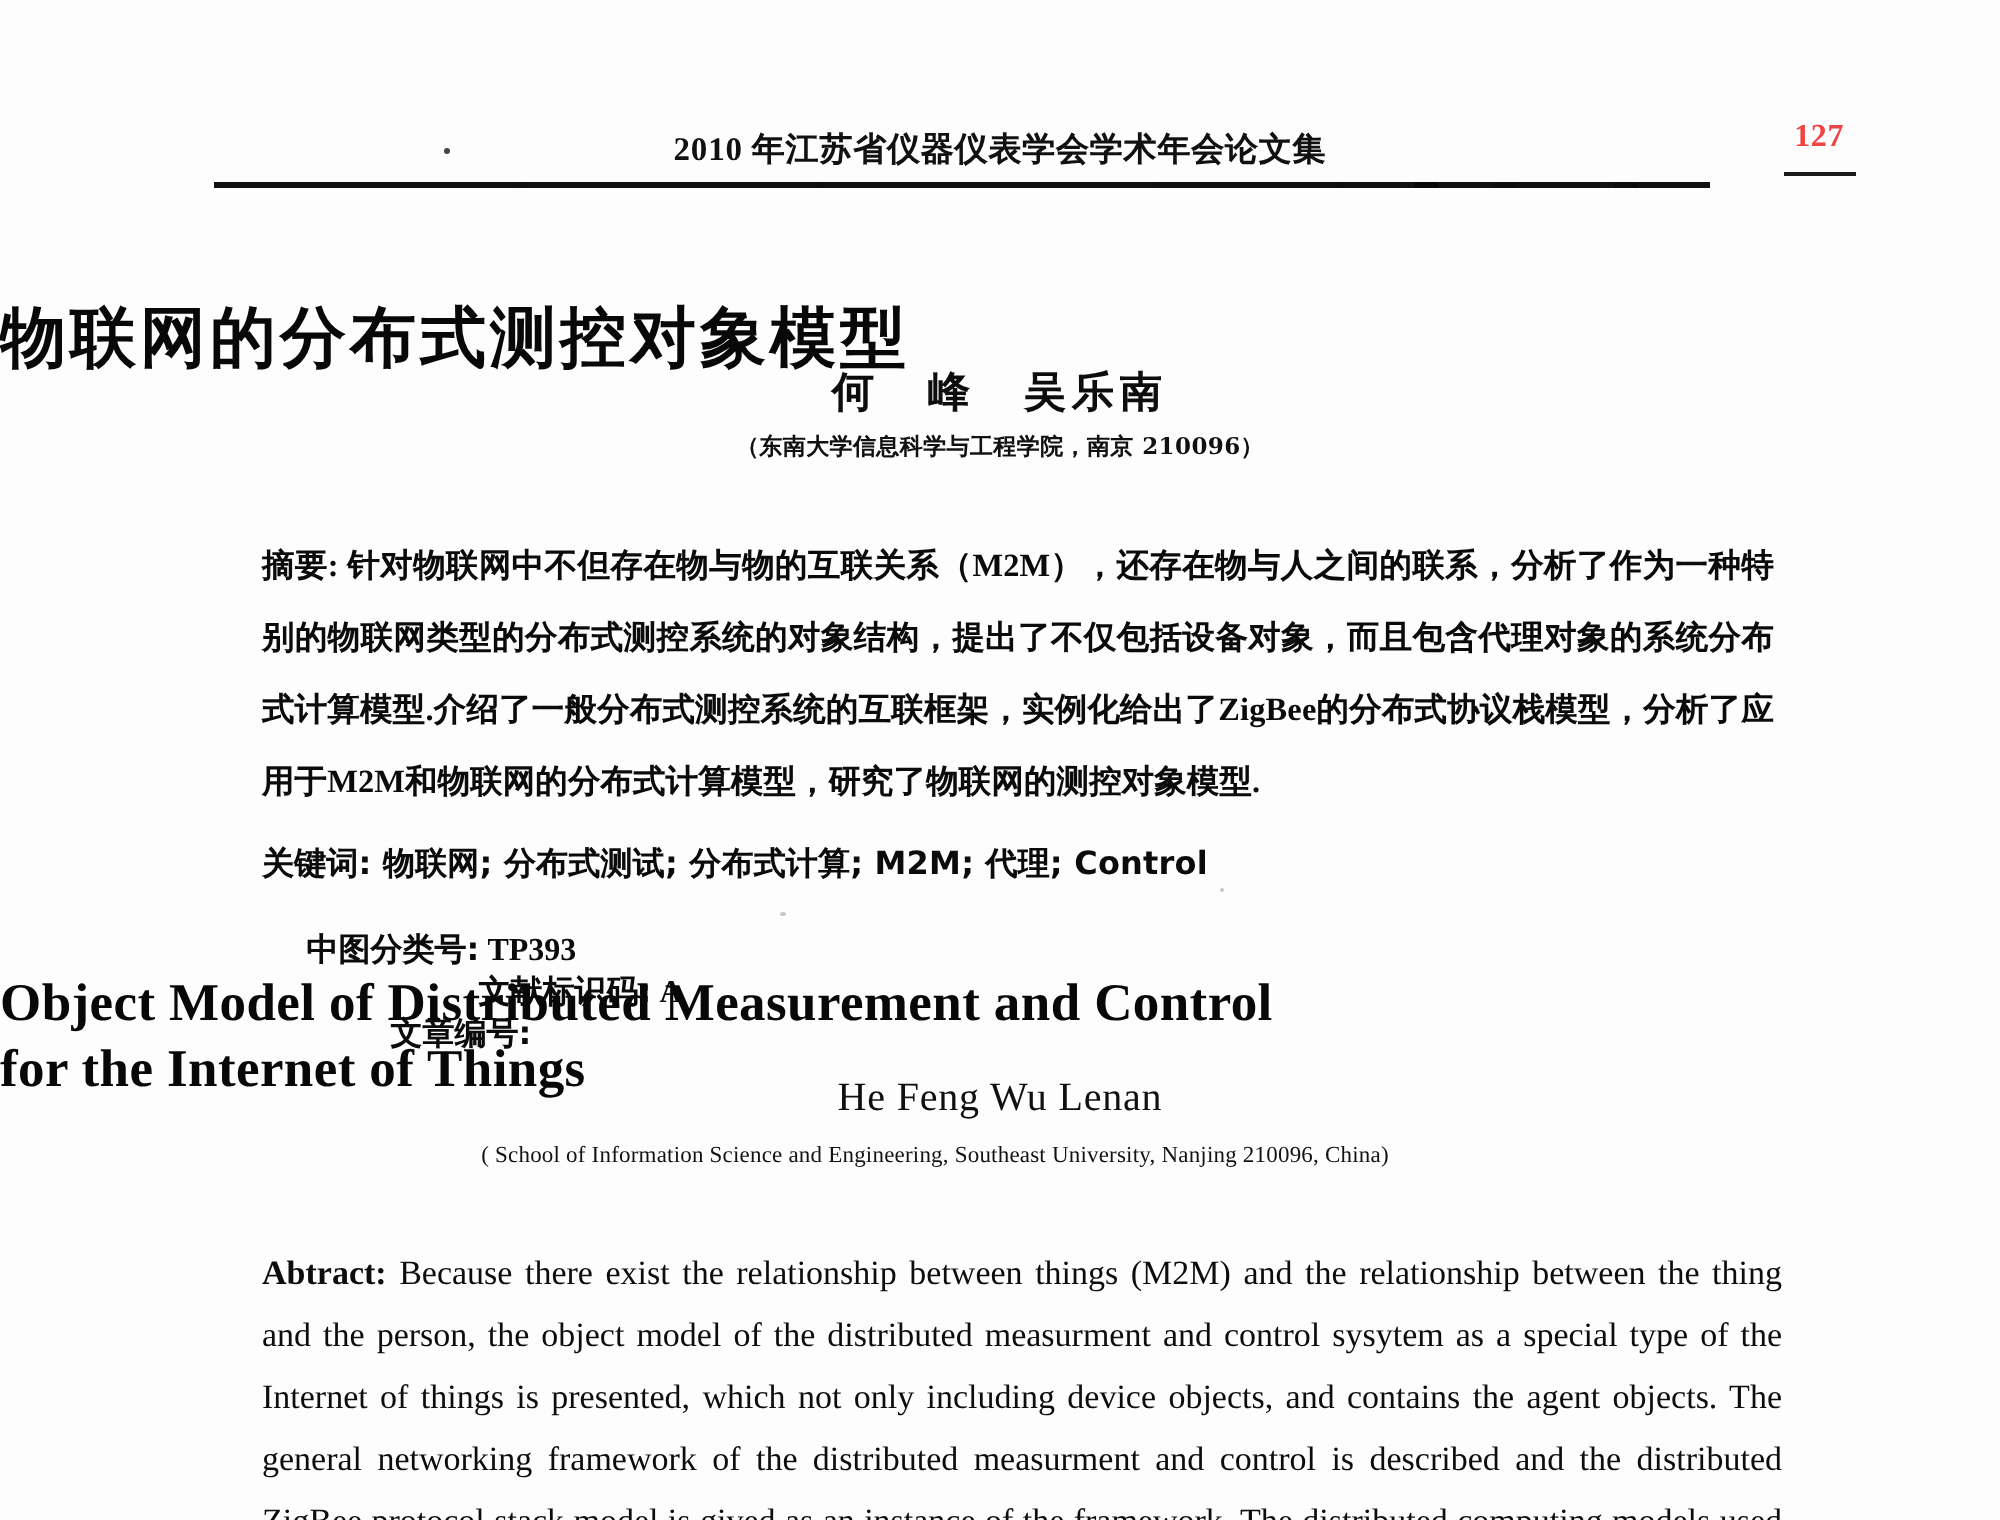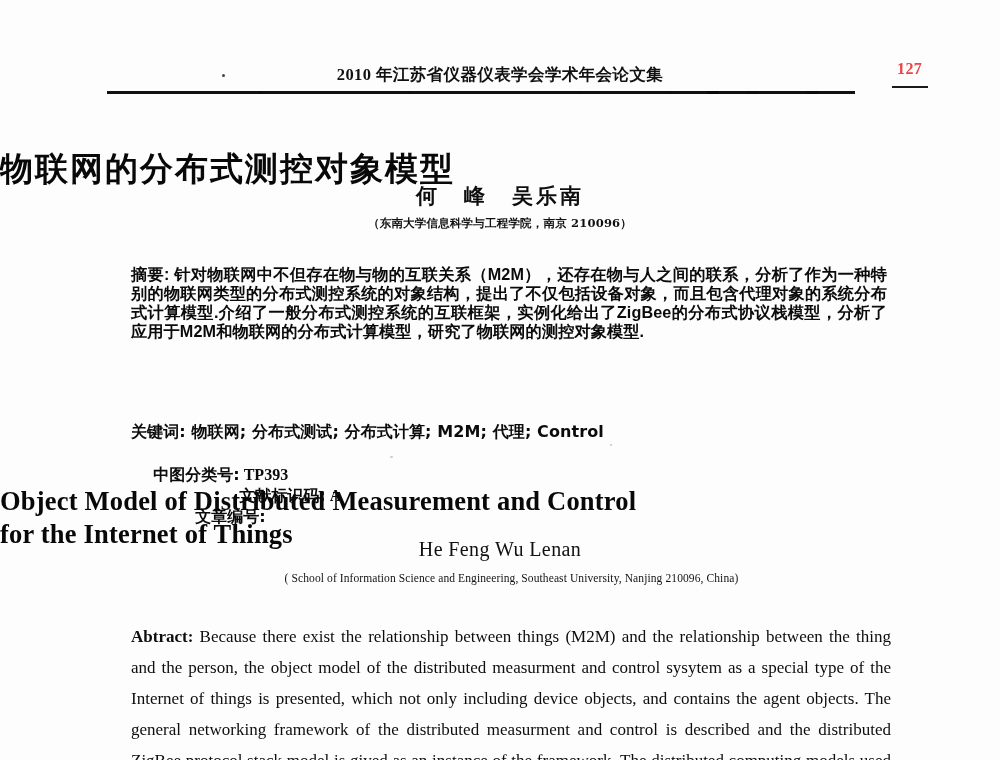--- a/index.html
+++ b/index.html
@@ -108,23 +108,23 @@
     font-family: "DejaVu Serif", "Liberation Serif", serif;
     color: #111;
   }
 
   
   .cn-abstract {
     position: absolute;
     left: 131px; top: 249px;
     width: 756px;
     font-size: 16.2px;
-    line-height: 19px;
+    line-height: 36px;
     text-align: justify;
-    font-family: Liberation Sans, sans-serif;
+    font-family: Liberation Serif, serif;
     font-weight: 600;
     color: #0b0b0b;
     letter-spacing: 0.1px;
   }
   .cn-abstract .lbl { font-weight: 800; }
 
   .cn-keywords {
     position: absolute;
     left: 131px; top: 406px;
     width: 760px;
@@ -174,21 +174,20 @@
   }
   .en-affiliation {
     position: absolute;
     left: 0; top: 572px;
     width: 935px;
     text-align: center;
     font-size: 11.5px;
     font-family: "Liberation Serif", "DejaVu Serif", serif;
     color: #121212;
     letter-spacing: 0.1px;
-    padding-left: 44px;
   }
 
   
   .en-abstract {
     position: absolute;
     left: 131px; top: 604px;
     width: 760px;
     font-size: 17px;
     line-height: 31px;
     text-align: justify;

